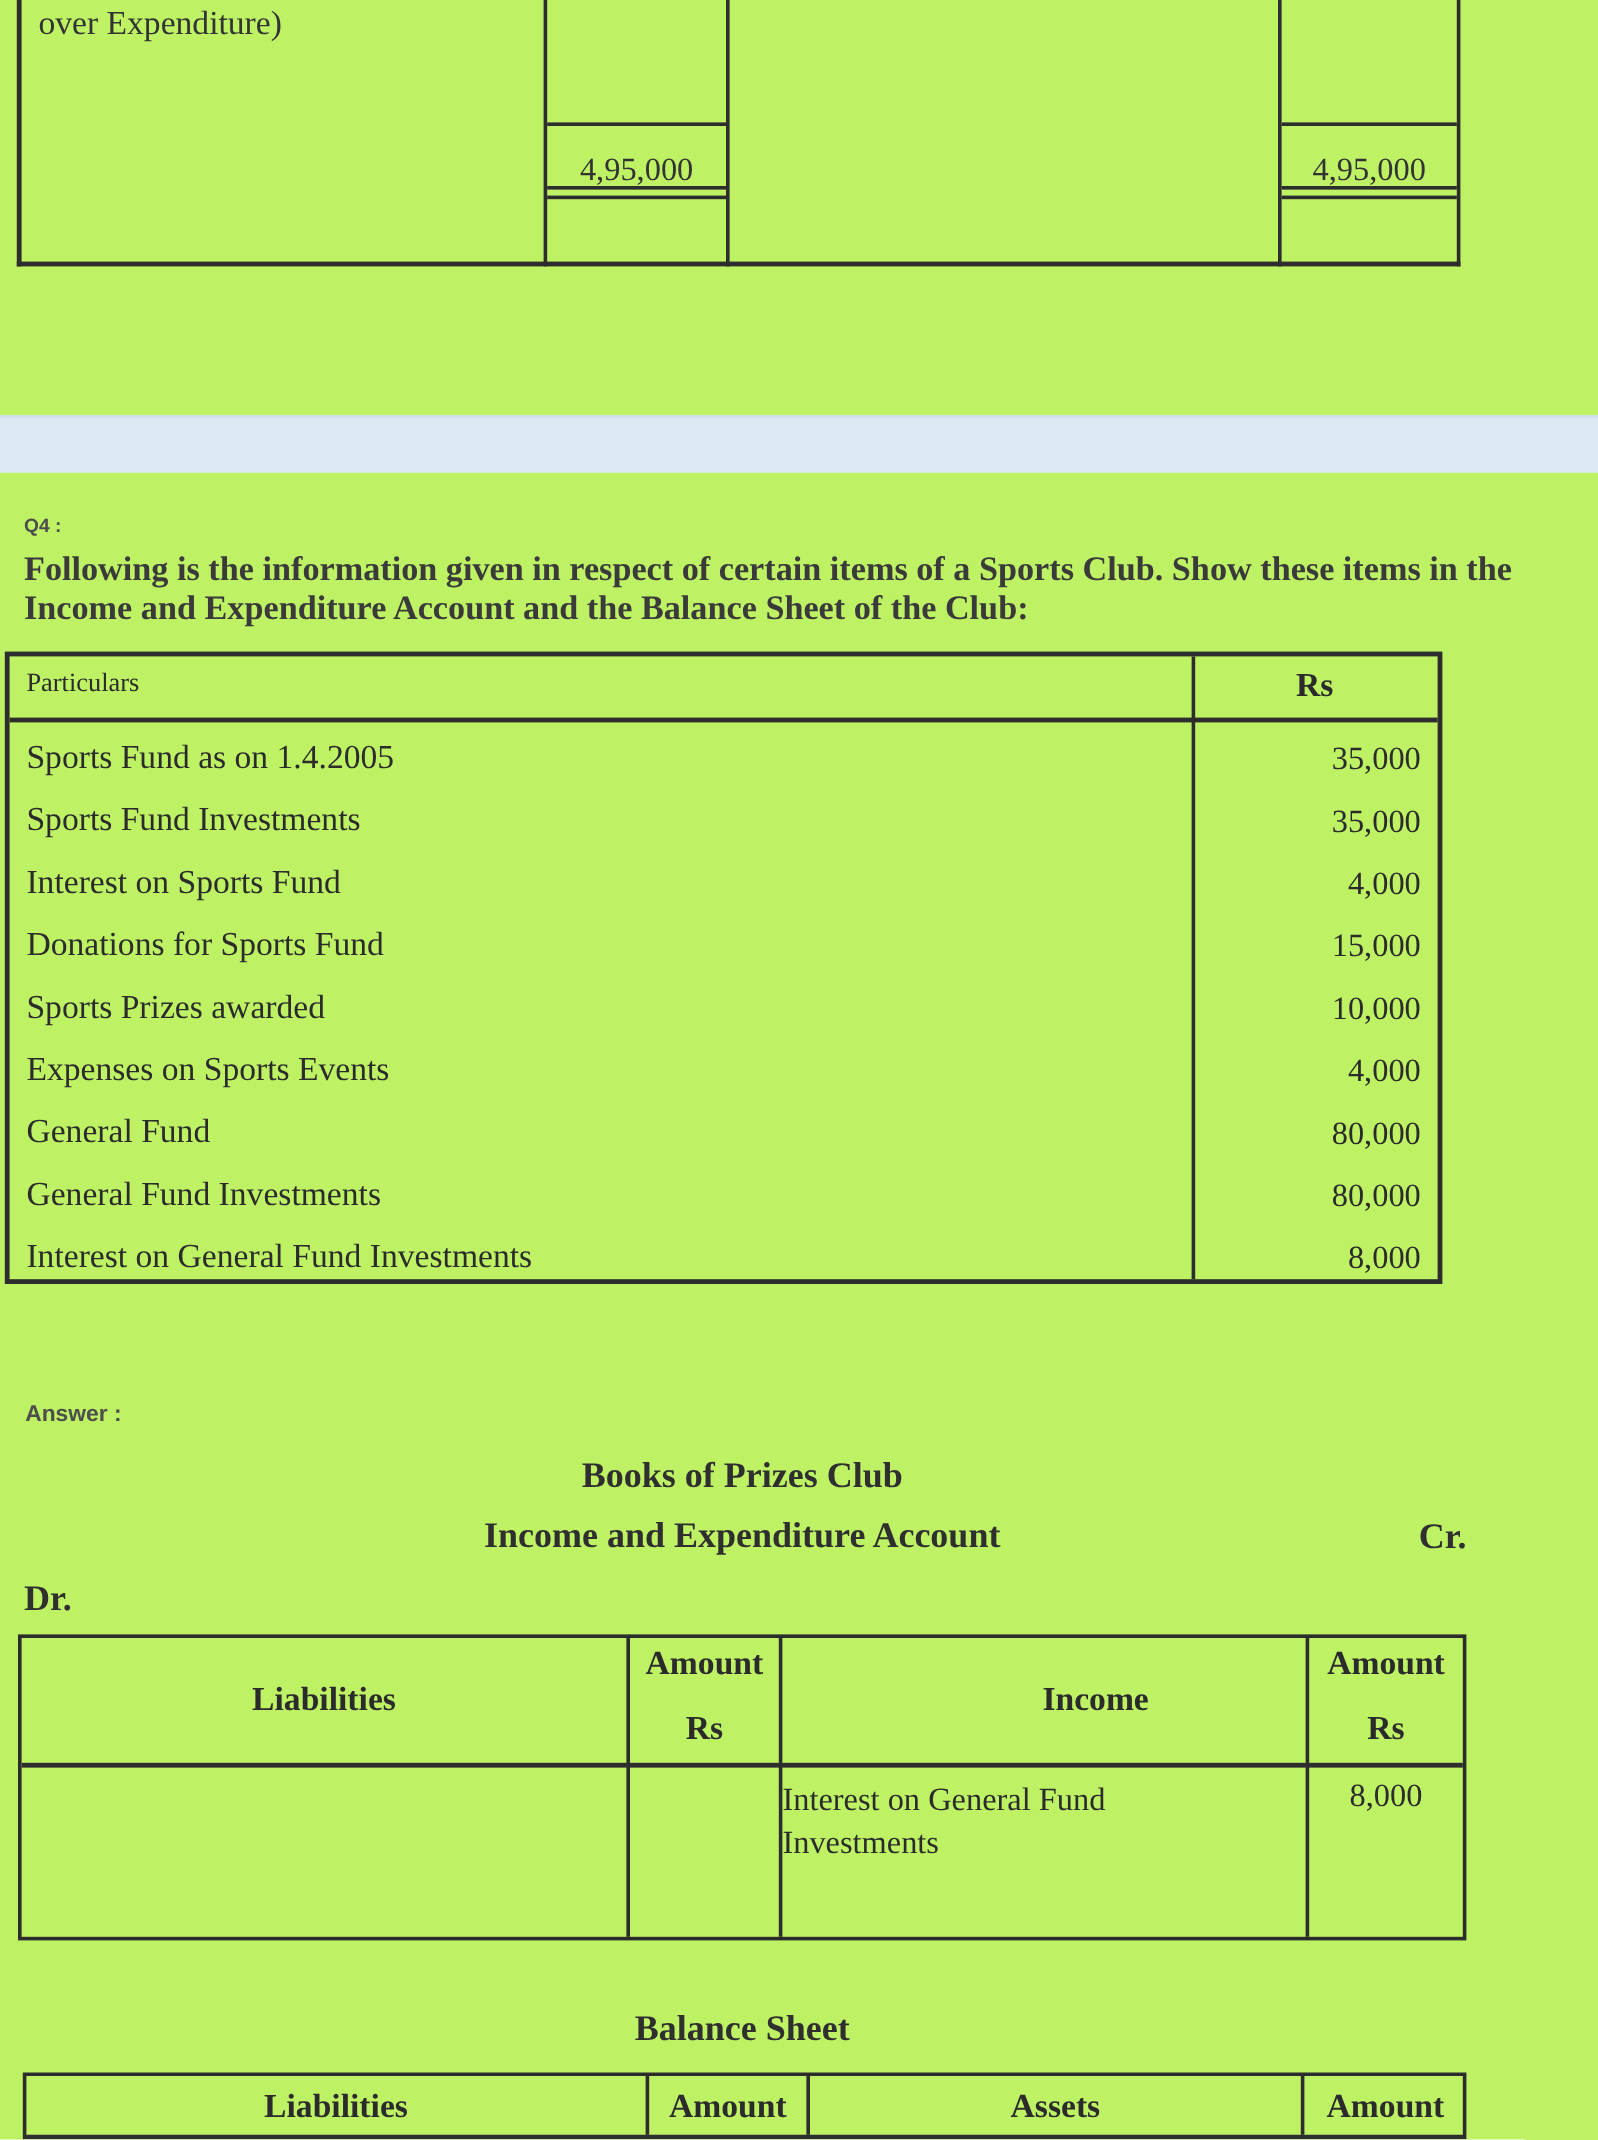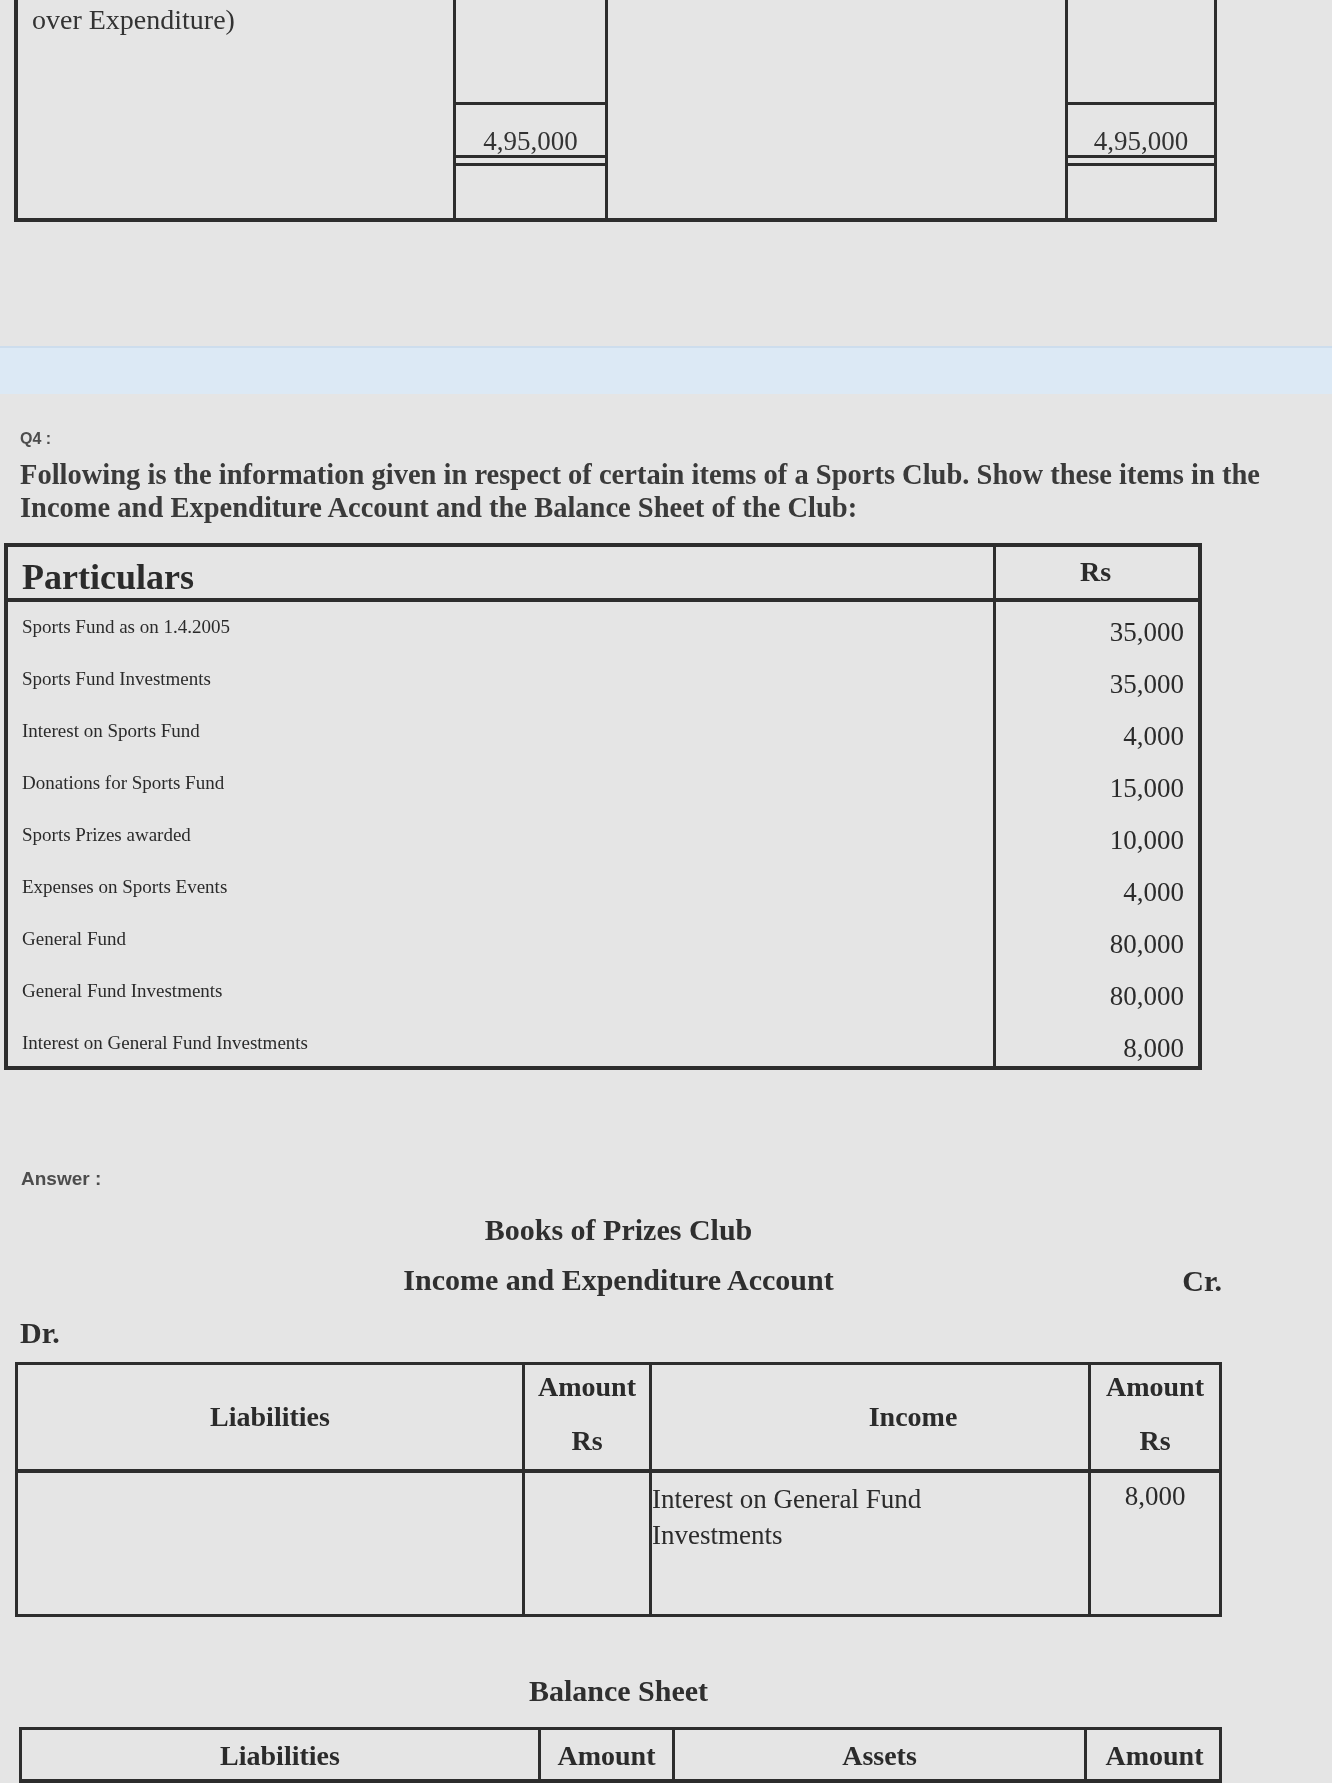--- a/index.html
+++ b/index.html
@@ -1,17 +1,17 @@
 <!DOCTYPE html>
 <html><head>
 <meta charset="utf-8">
 <style>
   html,body{margin:0;padding:0;background:#ffffff;}
   #page{
-    position:relative;width:1332px;height:1783px;background:#e5e5e5;
+    position:relative;width:1332px;height:1783px;background:#bef264;
     font-family:"Liberation Serif","DejaVu Serif",serif;color:#2b2b2b;overflow:hidden;
   }
   .abs{position:absolute;}
   .serif{font-family:"Liberation Serif","DejaVu Serif",serif;}
   .sans{font-family:"Liberation Sans","DejaVu Sans",sans-serif;}
   .vline{position:absolute;width:3px;background:#2d2d2d;top:0;bottom:0;}
 
   
   #top-table{left:14px;top:0;width:1203px;height:222px;}
   #top-table .leftborder{position:absolute;left:0;top:0;bottom:0;width:4px;background:#2d2d2d;}
@@ -30,25 +30,25 @@
   #blue-bar{left:0;top:346px;width:1332px;height:46px;background:#dce9f5;border-top:2px solid #cddded;}
 
   
   #q-label{left:20px;top:430px;font-size:16px;font-weight:bold;color:#4d4d4d;}
   #q-text{left:20px;top:458px;width:1304px;font-size:28.5px;line-height:33px;font-weight:bold;color:#3a3a3a;}
 
   
   #items-table{left:4px;top:543px;width:1198px;height:527px;border:4px solid #2d2d2d;box-sizing:border-box;}
   #items-table .divider{position:absolute;left:985px;top:0;bottom:0;width:3px;background:#2d2d2d;}
   #items-table .head{position:absolute;left:0;right:0;top:0;height:51px;border-bottom:4px solid #2d2d2d;}
-  #items-table .head .h1{position:absolute;left:14px;top:9px;font-size:36px;font-weight:bold;color:#2b2b2b;}
+  #items-table .head .h1{position:absolute;left:14px;top:9px;font-size:22px;font-weight:normal;color:#2b2b2b;}
   #items-table .head .h2{position:absolute;left:985px;right:0;top:9px;text-align:center;font-size:28px;font-weight:bold;color:#2b2b2b;}
   #items-table .rows{position:absolute;left:0;right:0;top:55px;bottom:0;}
   .item-row{position:relative;height:52px;}
-  .item-row .lbl{position:absolute;left:14px;top:14px;font-size:19px;color:#2b2b2b;white-space:nowrap;}
+  .item-row .lbl{position:absolute;left:14px;top:14px;font-size:28px;color:#2b2b2b;white-space:nowrap;}
   .item-row .val{position:absolute;left:985px;right:14px;top:15px;text-align:right;font-size:27px;color:#2b2b2b;}
 
   
   #answer-label{left:21px;top:1168px;font-size:19px;font-weight:bold;color:#4d4d4d;}
   .center-heading{left:15px;width:1207px;text-align:center;font-size:30px;font-weight:bold;color:#2f2f2f;}
   #heading-books{top:1213px;}
   #heading-account{top:1263px;}
   #dr-label{left:20px;top:1316px;font-size:30px;font-weight:bold;color:#2f2f2f;}
   #cr-label{left:15px;top:1264px;width:1207px;text-align:right;font-size:30px;font-weight:bold;color:#2f2f2f;}
 

